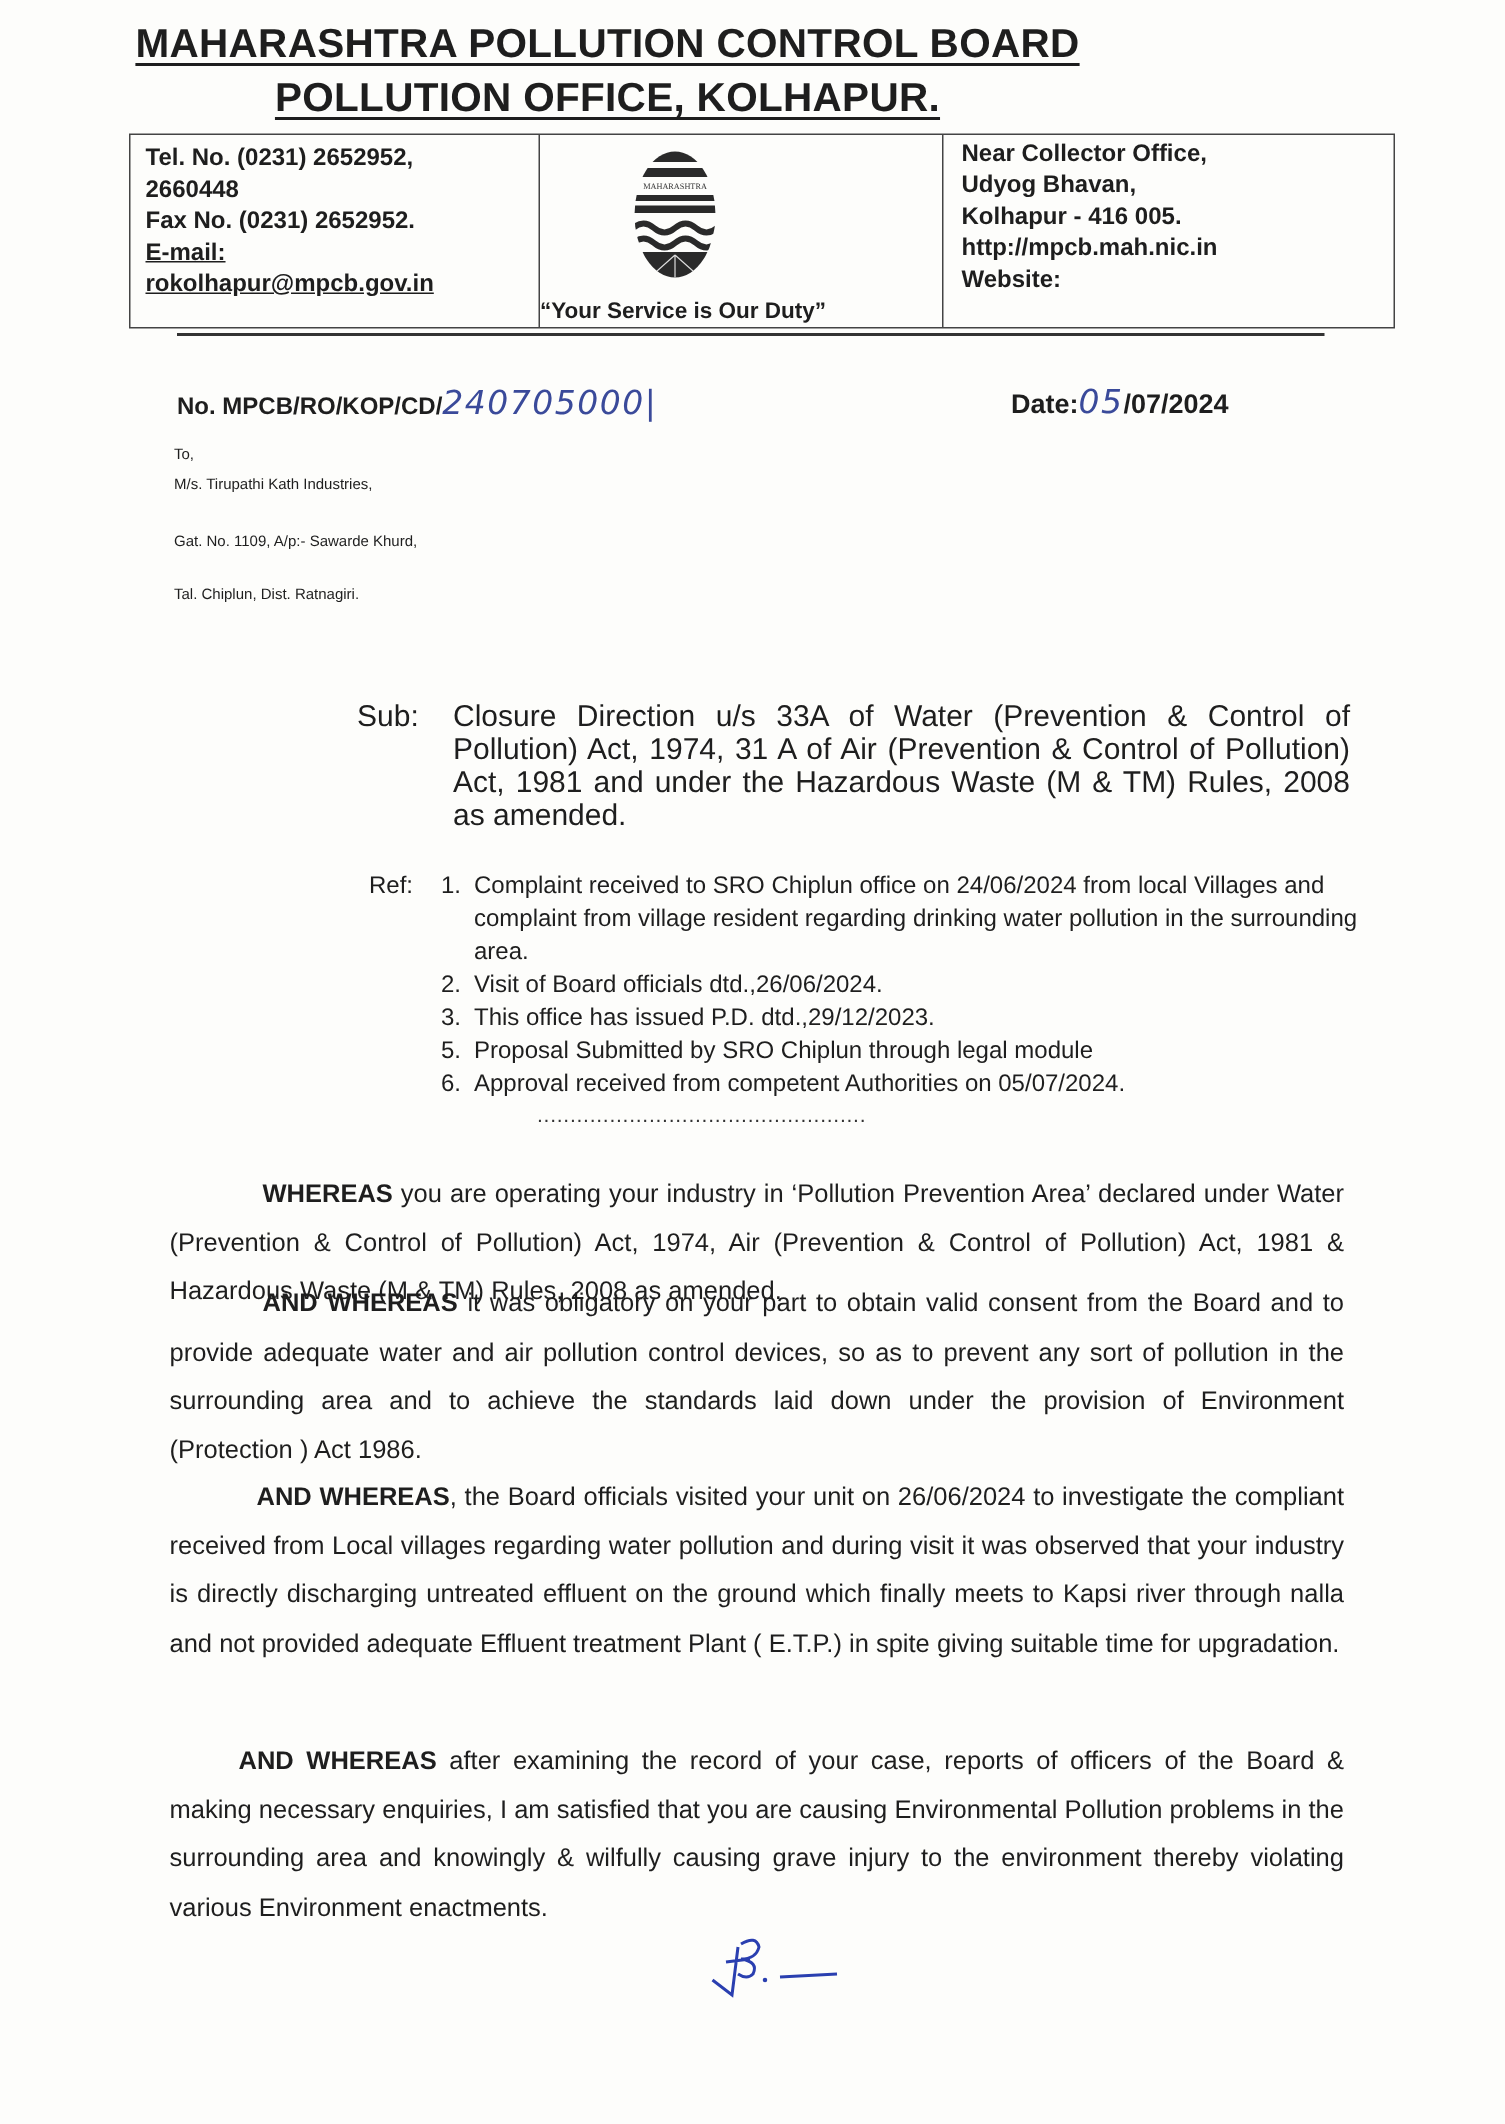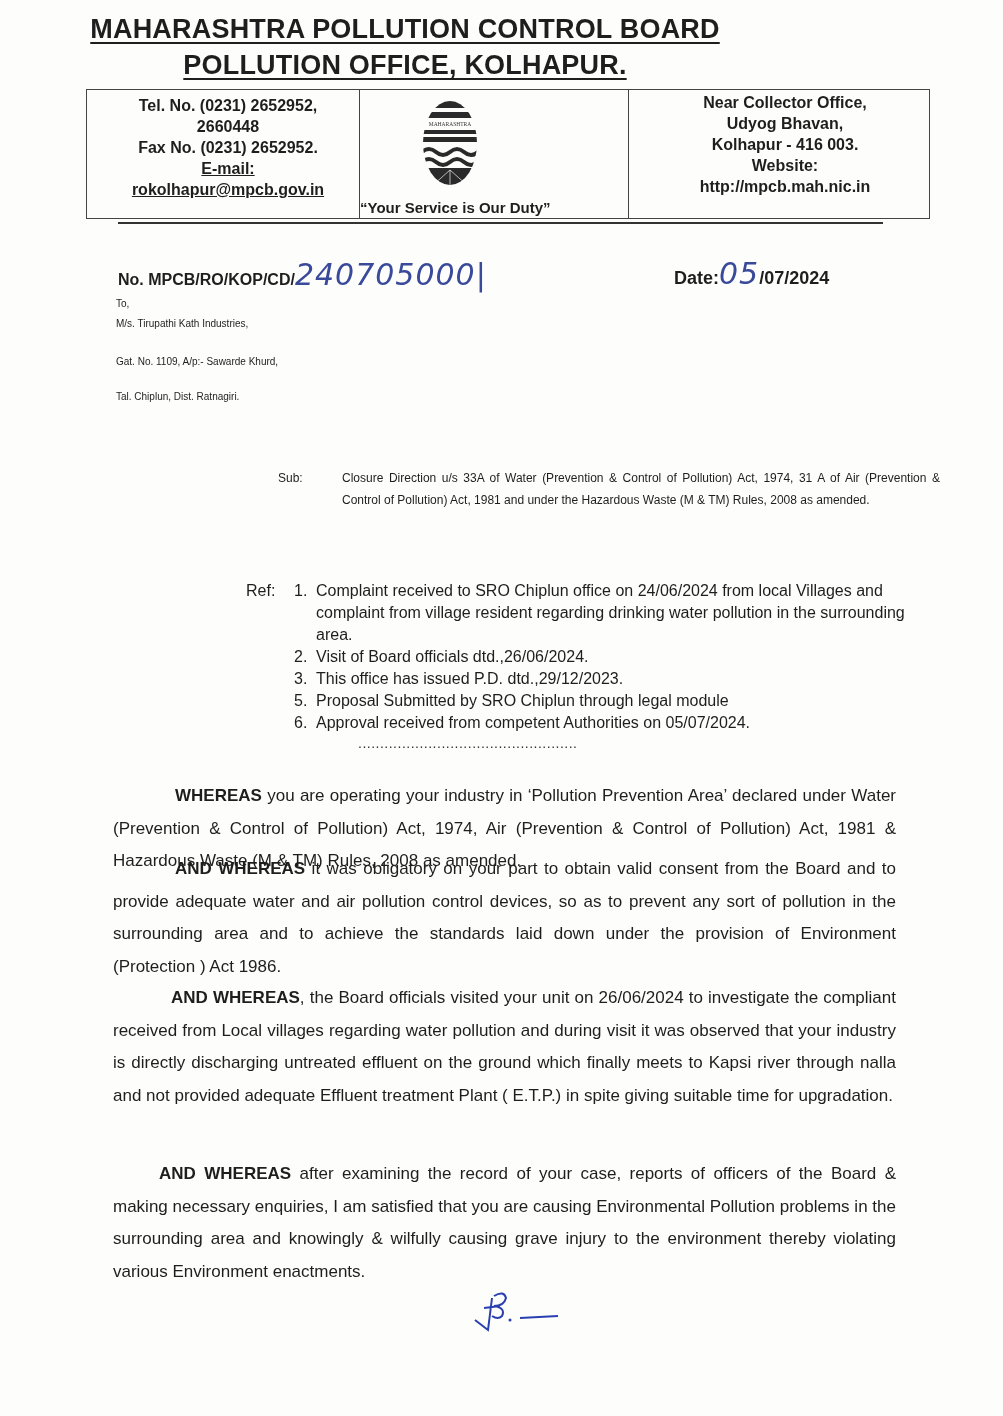--- a/index.html
+++ b/index.html
@@ -11,34 +11,34 @@
     position: absolute; left: 0; width: 810px; text-align: center;
     font-weight: bold; font-size: 27px; letter-spacing: 0.2px;
   }
   .title span { text-decoration: underline; text-underline-offset: 4px; text-decoration-thickness: 2px; }
   .t1 { top: 14px; }
   .t2 { top: 50px; }
   .hdr-box {
     position: absolute; left: 86px; top: 89px; width: 842px; height: 128px;
     border: 1.5px solid #444; display: flex;
   }
-  .hdr-col { font-weight: bold; font-size: 16px; line-height: 21px; text-align: center; }
+  .hdr-col { font-weight: bold; font-size: 16px; line-height: 21px; }
   .hdr-left { width: 262px; padding: 5px 0 0 10px; border-right: 1.5px solid #444; }
   .hdr-mid { width: 268px; border-right: 1.5px solid #444; position: relative; }
   .hdr-right { flex: 1; padding: 2px 0 0 12px; }
   .ul { text-decoration: underline; }
   .logo { position: absolute; left: 62px; top: 10px; width: 56px; height: 86px; }
   .motto { position: absolute; bottom: 2px; left: 0; width: 100%; font-weight: bold; font-size: 15px; }
   .rule { position: absolute; left: 118px; top: 222px; width: 765px; border-top: 2px solid #333; }
   .ref-no { position: absolute; left: 118px; top: 257px; font-weight: bold; font-size: 16px; }
-  .hand { font-family: "DejaVu Sans", sans-serif; font-weight: normal; color: #3a4a9a; font-size: 30px; font-style: italic; letter-spacing: 1px; }
+  .hand { font-family: "DejaVu Sans", sans-serif; font-weight: normal; color: #3a4a9a; font-size: 22px; font-style: italic; letter-spacing: 1px; }
   .date { position: absolute; left: 674px; top: 256px; font-weight: bold; font-size: 18px; }
   .addr { position: absolute; left: 116px; font-size: 10px; }
   .addr.b { font-weight: normal; }
-  .sub { position: absolute; left: 238px; top: 467px; width: 662px; font-size: 12px; line-height: 22px; display: flex; margin-left: 40px; }
+  .sub { position: absolute; left: 238px; top: 467px; width: 662px; font-size: 20px; line-height: 22px; display: flex; }
   .sub .lbl { width: 64px; flex: none; }
   .sub .txt { text-align: justify; }
   .refs { position: absolute; left: 246px; top: 580px; width: 660px; font-size: 16px; line-height: 22px; display: flex; }
   .refs .lbl { width: 48px; flex: none; }
   .refs ol { list-style: none; margin: 0; padding: 0; }
   .refs li { display: flex; }
   .refs li .num { width: 22px; flex: none; }
   .dots { position: absolute; left: 358px; top: 735px; font-size: 14px; letter-spacing: 0.5px; color: #333; }
   .para { position: absolute; left: 113px; width: 783px; font-size: 17px; line-height: 32.5px; text-align: justify; }
   .para .lead { font-weight: bold; }
@@ -75,23 +75,23 @@
         <rect x="0" y="68" width="56" height="18"></rect>
         <path d="M28 70 L10 86 M28 70 L46 86 M28 70 L28 86" stroke="#ddd" stroke-width="0.8"></path>
       </g>
       <text x="28" y="26" font-size="5.5" text-anchor="middle" font-family="Liberation Serif, serif" fill="#333">MAHARASHTRA</text>
     </svg>
     <div class="motto">“Your Service is Our Duty”</div>
   </div>
   <div class="hdr-col hdr-right">
     <div>Near Collector Office,</div>
     <div>Udyog Bhavan,</div>
-    <div>Kolhapur - 416 003.</div>
+    <div>Kolhapur - 416 005.</div>
+    <div>http://mpcb.mah.nic.in</div>
     <div>Website:</div>
-    <div>http://mpcb.mah.nic.in</div>
   </div>
 </div>
 <div class="rule"></div>
 
 <div class="ref-no">
   <span>No. MPCB/RO/KOP/CD/</span><span class="hand">240705000|</span>
 </div>
 <div class="date">
   <span>Date:</span><span class="hand">05</span><span>/07/2024</span>
 </div>

